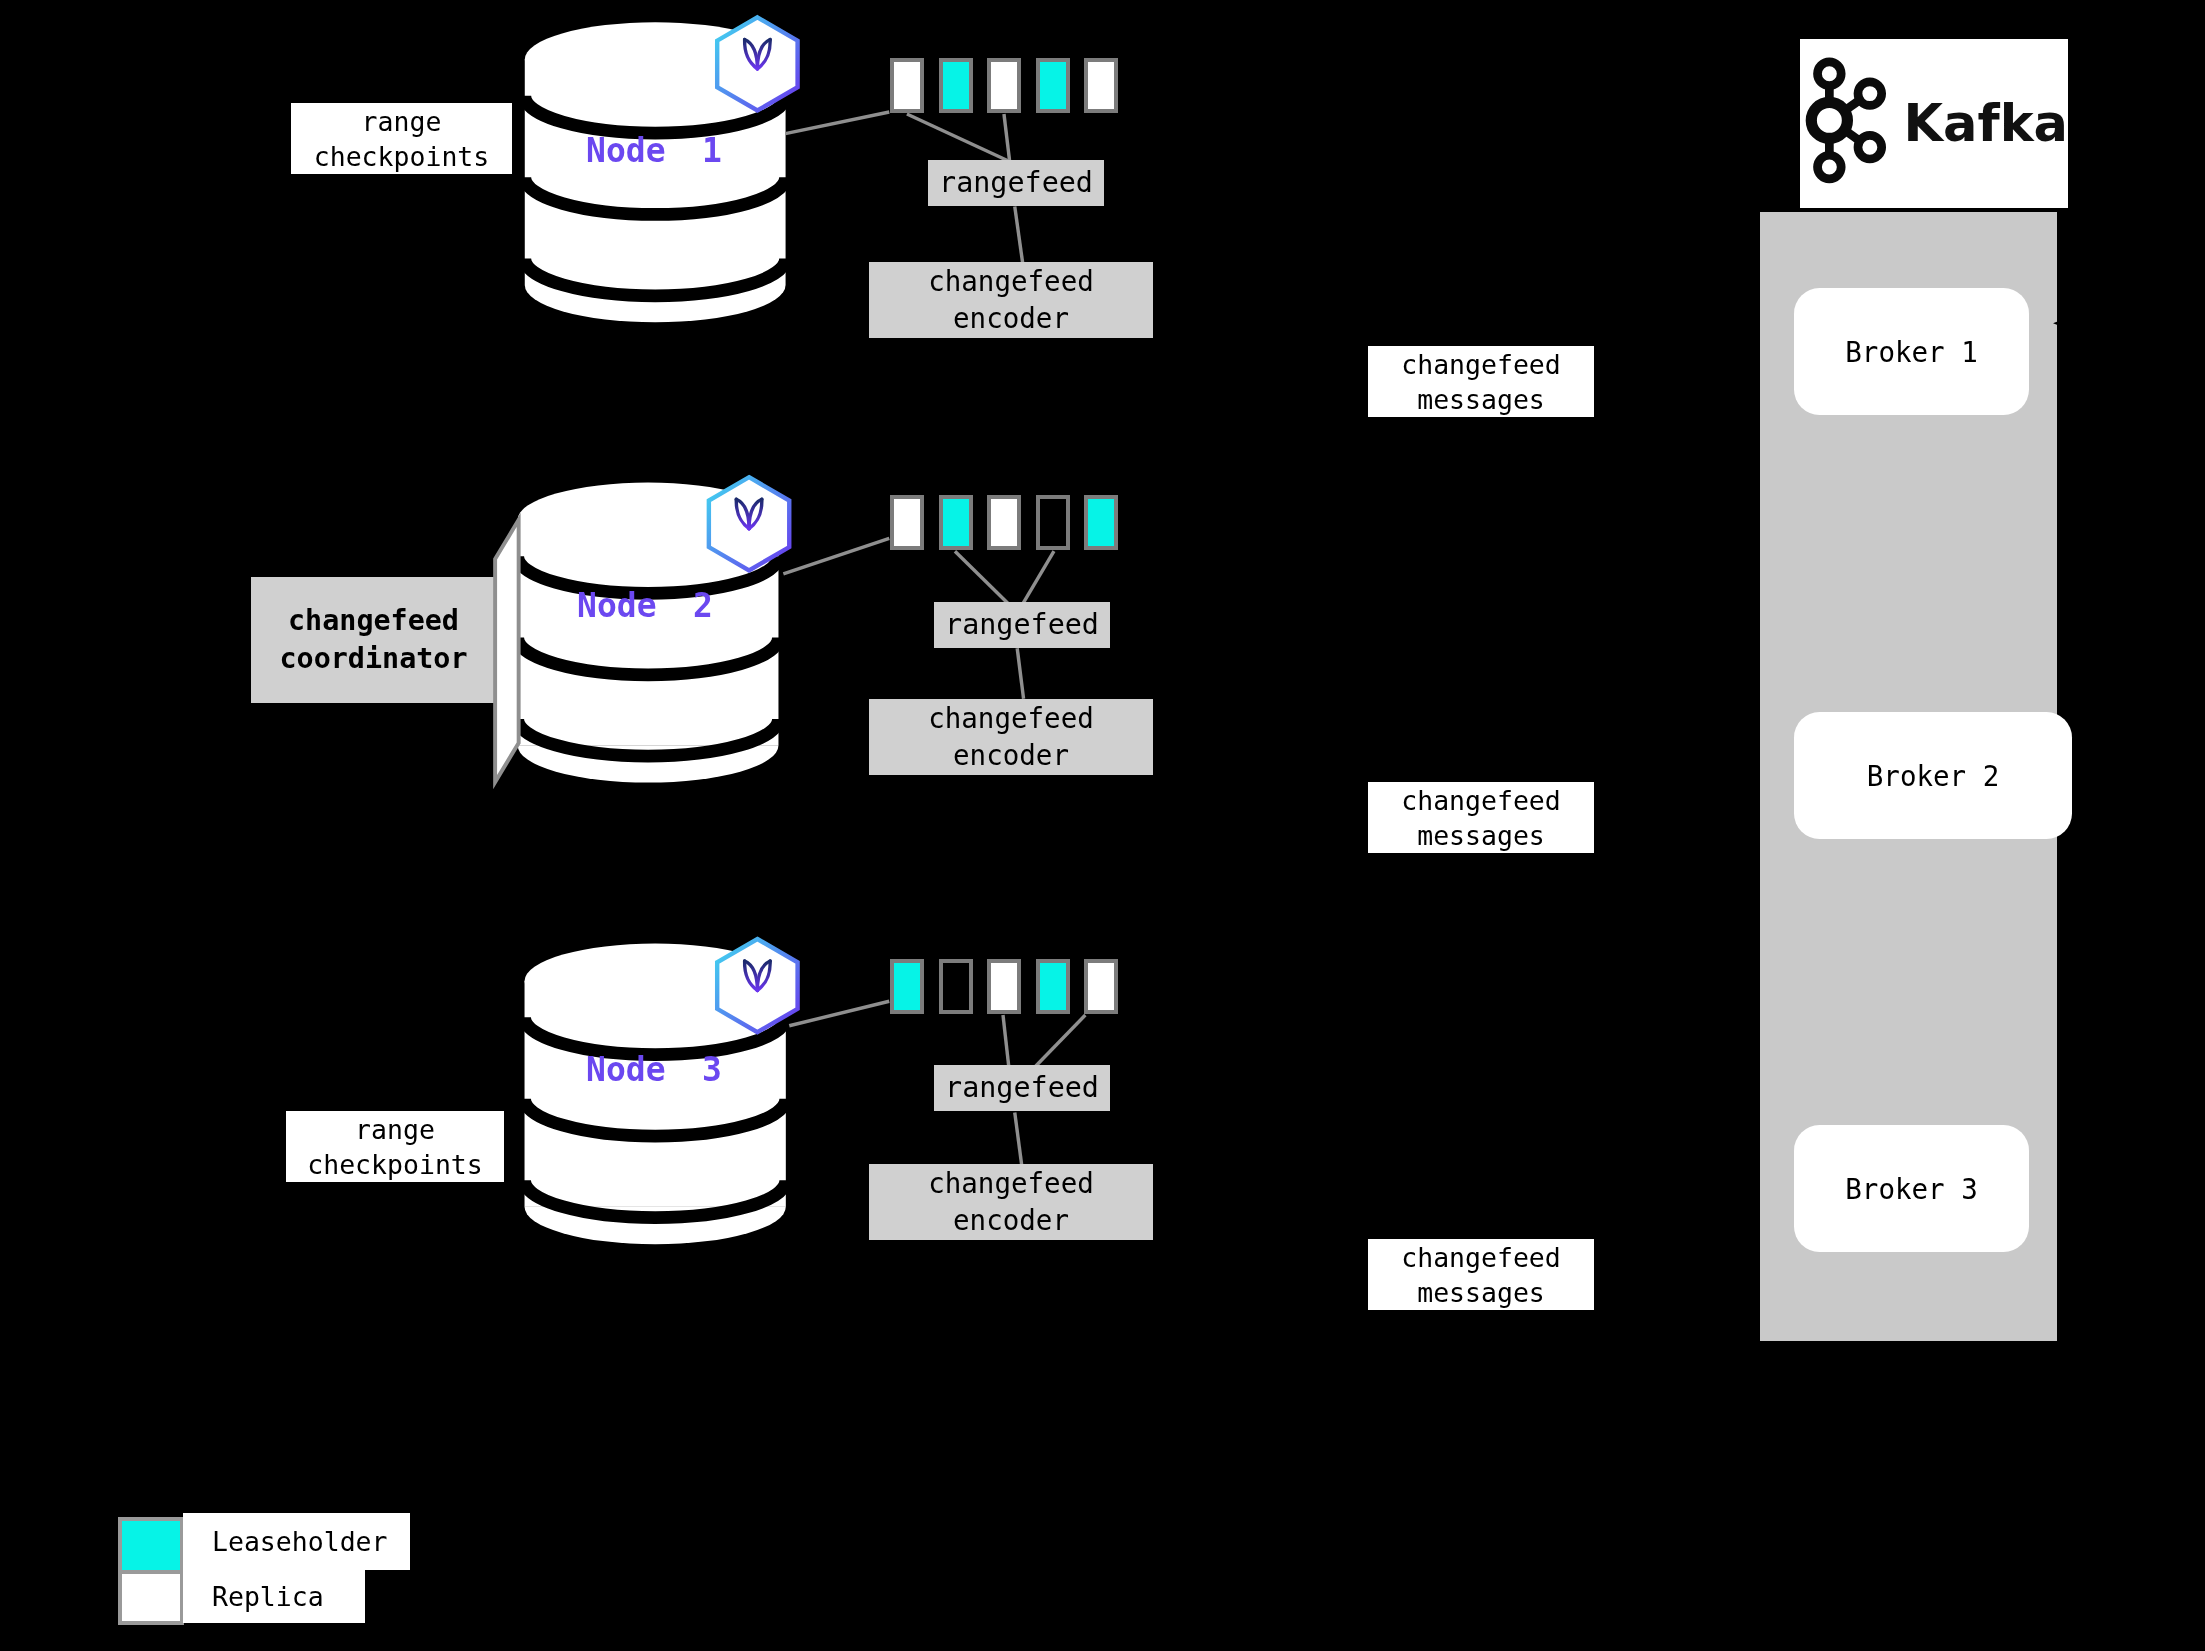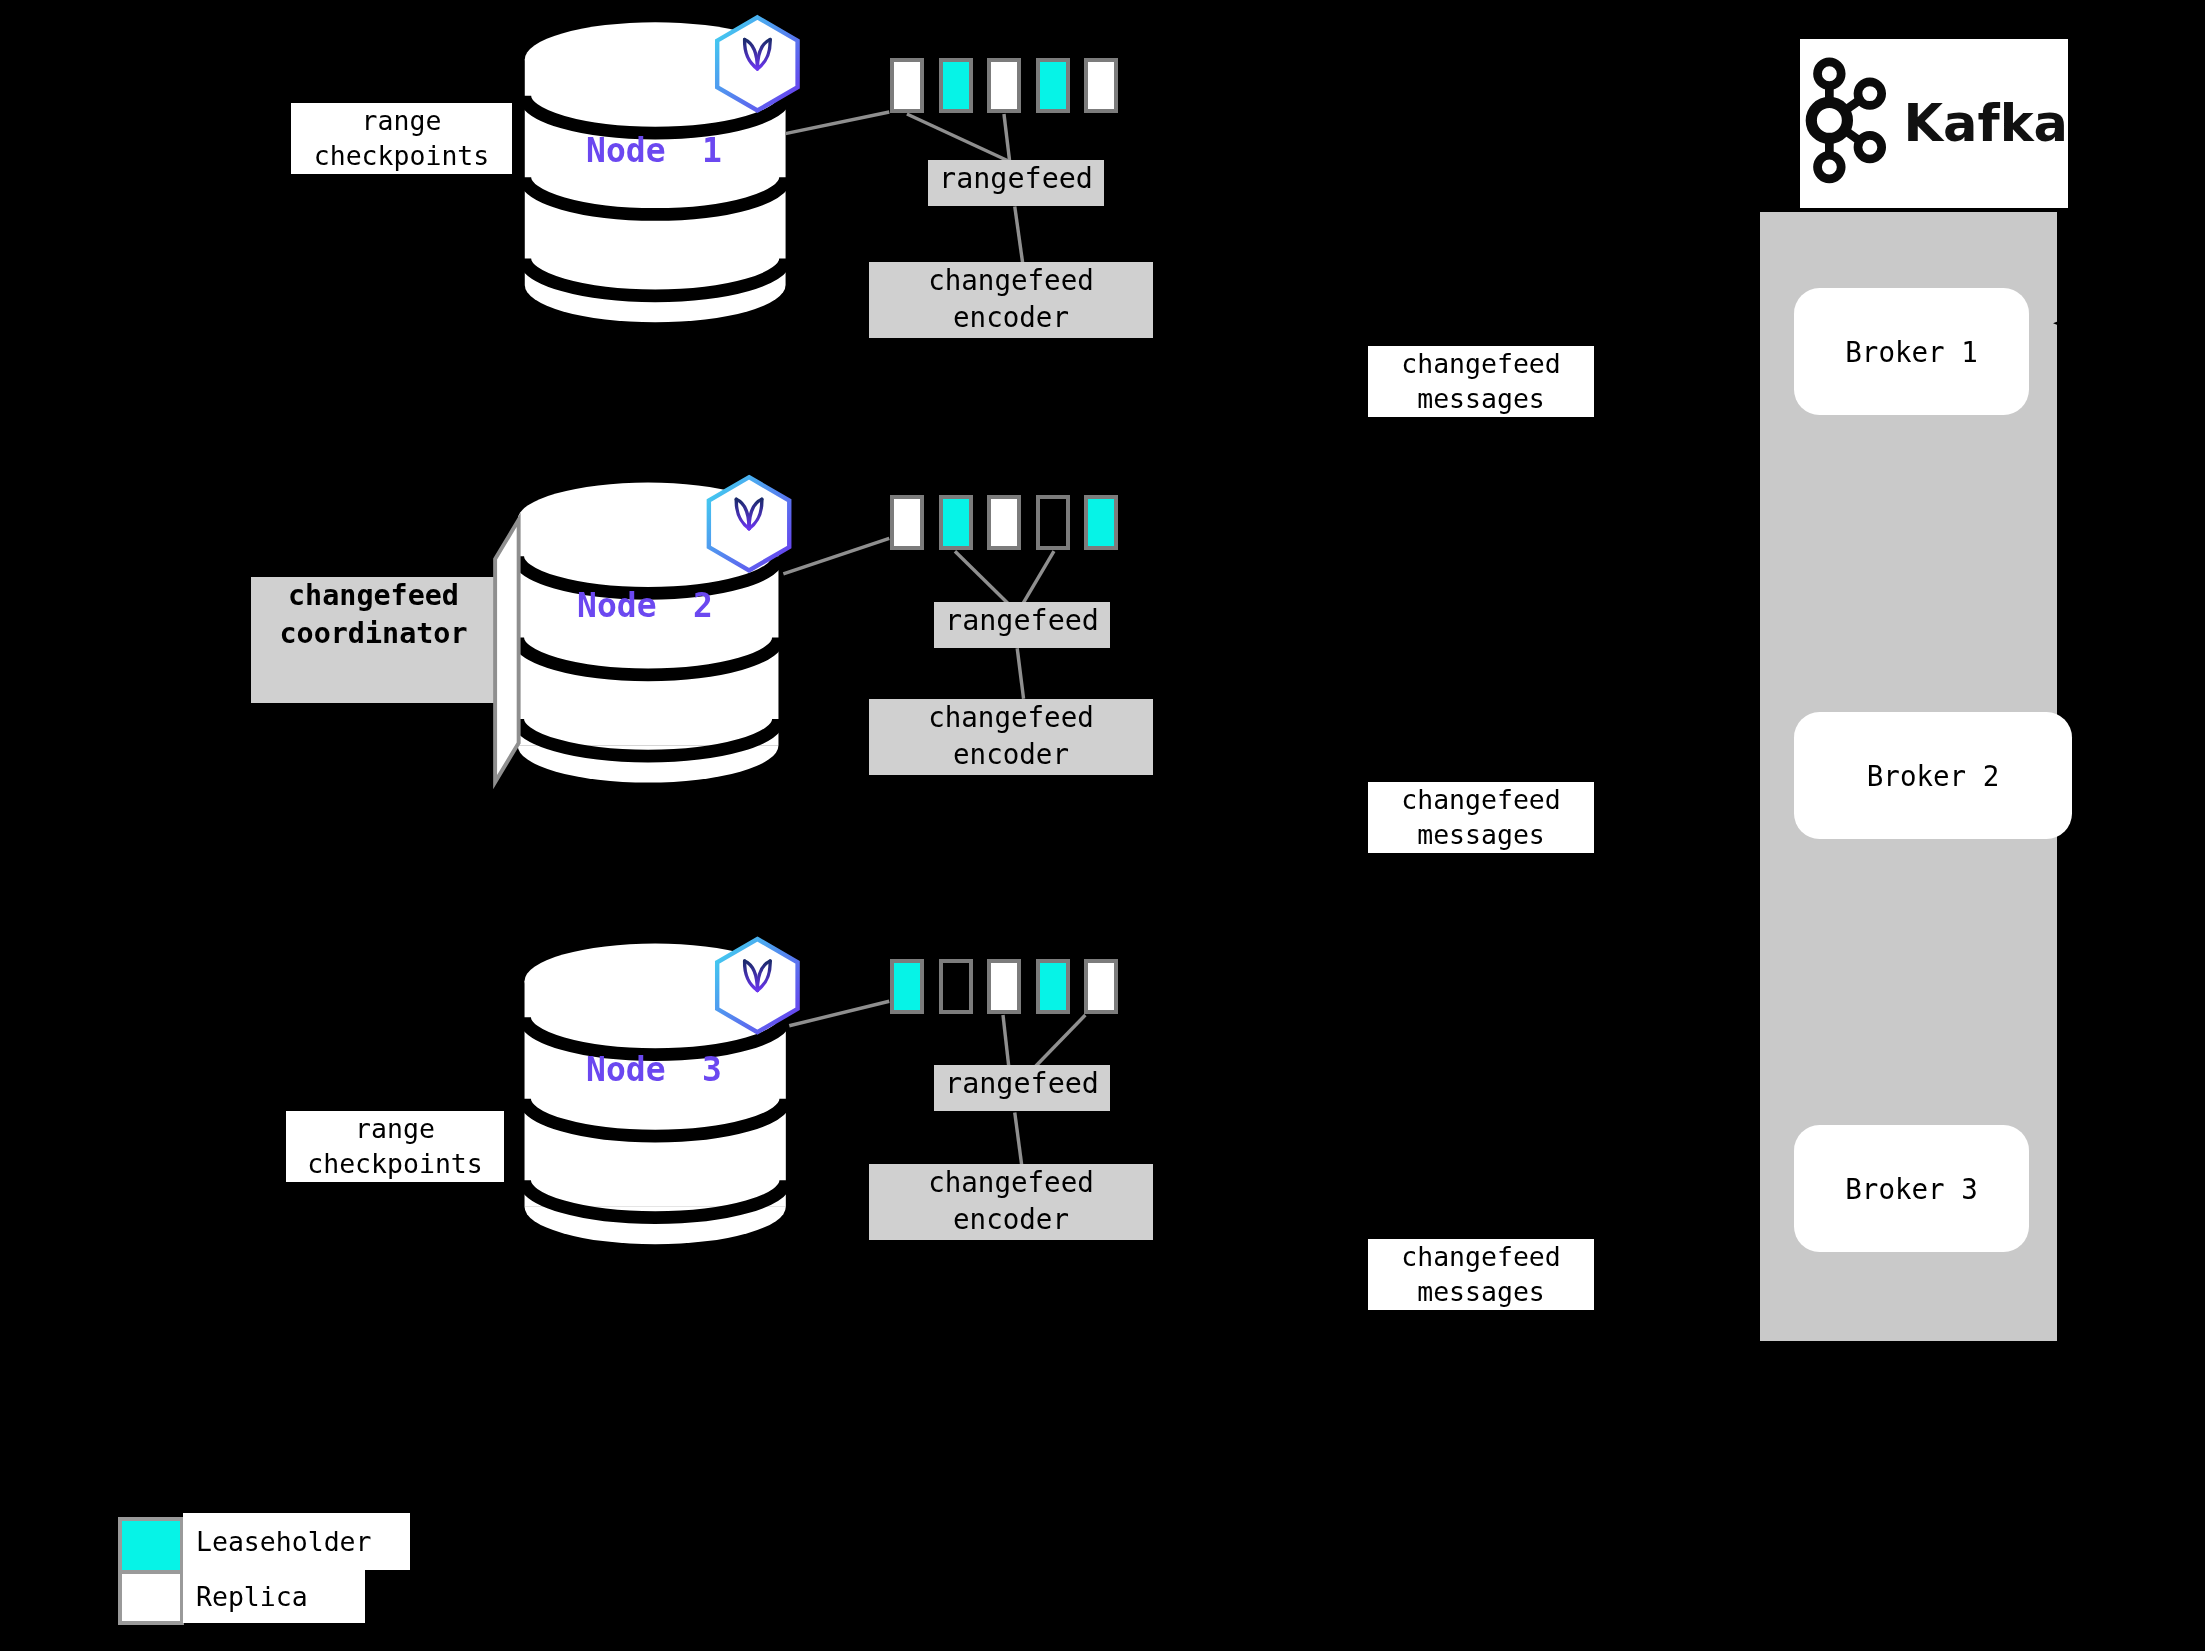--- a/index.html
+++ b/index.html
@@ -1,21 +1,21 @@
 <!DOCTYPE html>
 <html style="--teal: #06f3e7; --nodeText: #6b48f0; --boxGray: #d0d0d0; --kafkaGray: #c9c9c9; --borderGray: #7c7c7c; --lineGray: #8f8f8f; --hexStart: #3fd9f0; --hexEnd: #6a35ee; --glyphStart: #1b2a6b; --glyphEnd: #6a35ee;font-size:7.8px"><head>
 <meta charset="utf-8">
 <style>
   html,body{margin:0;padding:0;background:#000;}
   #canvas{position:relative;width:2205px;height:1652px;background:#000;overflow:hidden;
           font-family:"DejaVu Sans Mono","Liberation Mono",monospace;color:#000;}
   .abs{position:absolute;}
   svg.layer{position:absolute;left:0;top:0;width:2205px;height:1652px;}
   
-  .box{position:absolute;display:flex;flex-direction:column;align-items:center;
+  .box{position:absolute;display:flex;flex-direction:column;align-items:center;justify-content:center;
        text-align:center;box-sizing:border-box;}
   .white-bg{background:#ffffff;}
   .gray-bg{background:var(--boxGray,#d0d0d0);}
   .t54{font-size:26.5px;line-height:35px;}
   .t56{font-size:27.5px;line-height:37px;}
   .t58{font-size:28.4px;line-height:38px;}
   .bold{font-weight:bold;}
   
   .sq{position:absolute;width:34px;height:55px;border:4.4px solid var(--borderGray,#7c7c7c);box-sizing:border-box;}
   .sq.leaseholder{background:var(--teal,#06f3e7);}
@@ -31,21 +31,21 @@
   .broker{position:absolute;background:#fff;border-radius:25.5px;display:flex;align-items:center;
           justify-content:center;font-size:27.5px;}
   
   .pill{position:absolute;background:#fff;border-radius:29px;display:flex;align-items:center;
         justify-content:center;font-size:27.5px;}
   
   .swatch{position:absolute;border:4.4px solid #9a9a9a;box-sizing:border-box;}
   .swatch.leaseholder{background:var(--teal,#06f3e7);}
   .swatch.replica{background:#ffffff;}
   .legend-label{position:absolute;background:#fff;display:flex;align-items:center;
-                padding-left:13px;font-size:26.5px;box-sizing:border-box;}
+                padding-left:29px;font-size:26.5px;box-sizing:border-box;}
   
   .cyl-white{fill:#ffffff;}
   .band{fill:none;stroke:#000;stroke-width:26px;}
   .conn{stroke:var(--lineGray,#8f8f8f);stroke-width:7px;}
   .strip{fill:#ffffff;stroke:var(--lineGray,#8f8f8f);stroke-width:8px;}
   .arrowhead{fill:#000;}
   .hex-body{fill:#ffffff;stroke:url(#hexgrad);stroke-width:9px;}
   .glyph{fill:none;stroke:url(#glyphgrad);stroke-width:7px;stroke-linecap:round;}
   .kring{fill:#fff;stroke:#0b0b0b;}
   .kbar{stroke:#0b0b0b;stroke-width:14px;}

